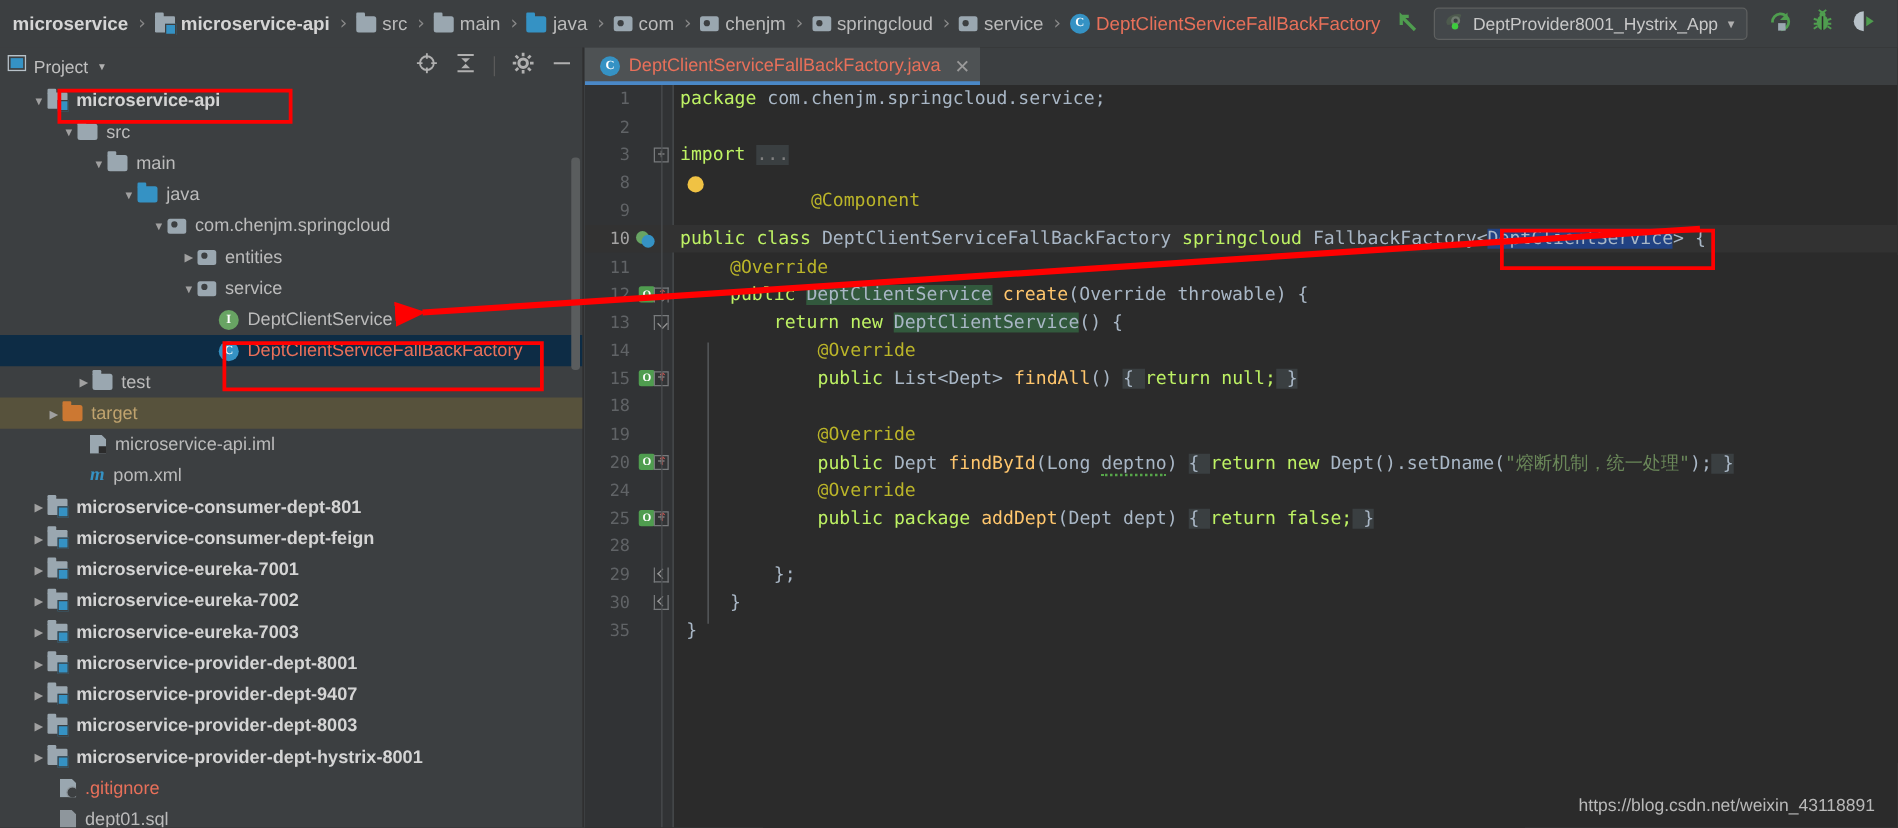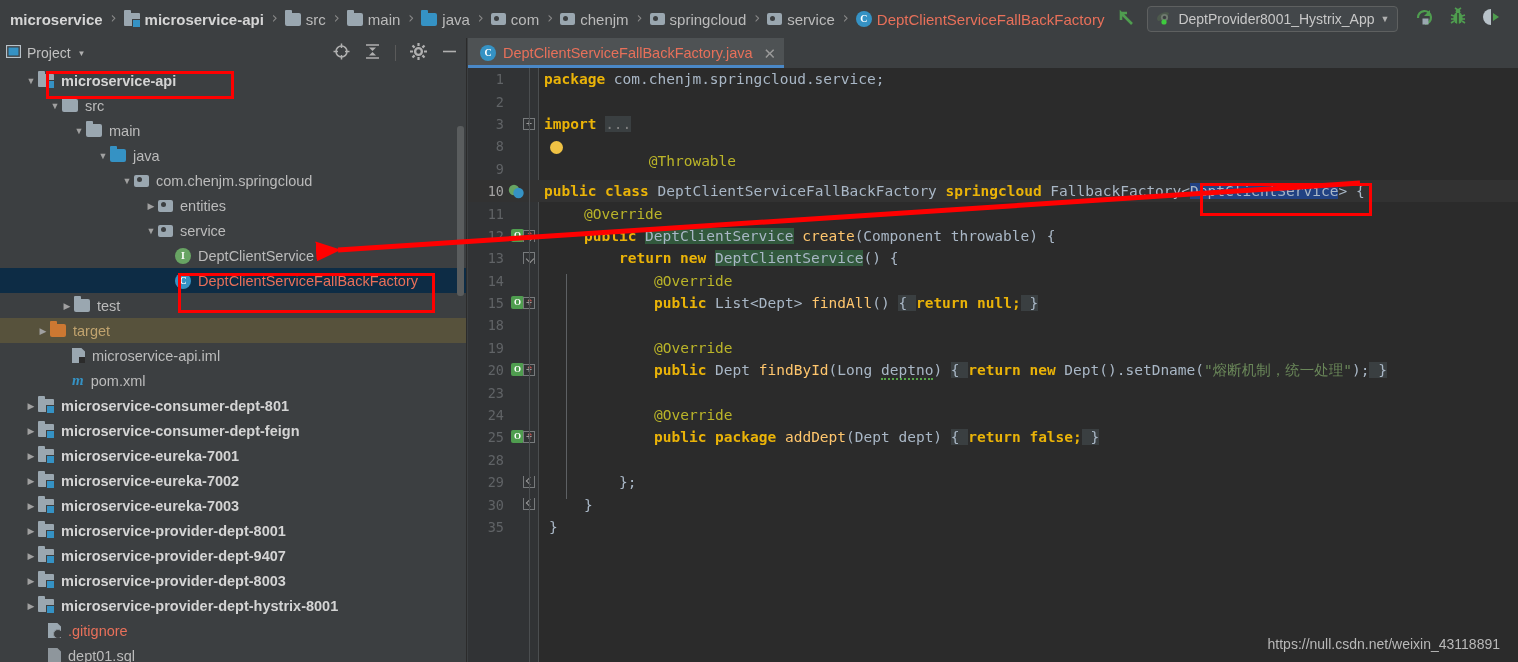--- a/index.html
+++ b/index.html
@@ -176,21 +176,21 @@
   .lnum {
     width: 38px; text-align: right; color: #606366; font-size: 13.5px;
     flex: none; padding-right: 2px;
     font-family: "DejaVu Sans Mono", monospace;
   }
   .cline.caret .lnum { color: #a4a3a3; }
   .gmark { width: 33px; flex: none; position: relative; height: 22.4px; }
   .ctext { padding-left: 5px; color: #a9b7c6; white-space: pre; }
 
   
-  .kw { color: #eab308; font-weight: bold; }
+  .kw { color: #bef264; }
   .str { color: #6a8759; }
   .ann { color: #bbb529; }
   .typ { color: #a9b7c6; }
   .fn  { color: #ffc66d; }
   .gry { color: #808080; }
   .hl-green { background: #32593d; }
   .hl-sel { background: #214283; }
   .hl-fold { background: #3a3f41; }
   .squig { border-bottom: 2px dotted #57a64a; }
   .g-ovr {
@@ -554,21 +554,21 @@
         <div class="cline">
           <span class="lnum">8</span>
           <span class="gmark"></span>
           <span class="ctext"></span>
         </div>
 
         <div class="cline">
           <span class="lnum">9</span>
           <span class="gmark"></span>
           <span class="ctext" style="position:relative">
-            <span class="ann">@Throwable</span>
+            <span class="ann">@Component</span>
             <span style="position:absolute;left:11px;top:4px;width:13px;height:13px;border-radius:50%;background:#f0c244"></span>
           </span>
         </div>
 
         <div class="cline caret">
           <span class="lnum">10</span>
           <span class="gmark">
             <span style="position:absolute;left:2px;top:3px;width:16px;height:16px">
               <svg width="16" height="16" viewBox="0 0 16 16">
                 <circle cx="6" cy="7" r="5.2" fill="#68a463"></circle>
@@ -585,21 +585,21 @@
           <span class="ctext" style="padding-left:45px"><span class="ann">@Override</span></span>
         </div>
 
         <div class="cline">
           <span class="lnum">12</span>
           <span class="gmark">
             <span class="g-ovr">O</span>
             <span style="position:absolute;left:20px;top:3px;color:#c75450;font-size:13px;line-height:14px">↑</span>
             <span class="fold-arrow-down"></span>
           </span>
-          <span class="ctext" style="padding-left:45px"><span class="kw">public </span><span class="hl-green typ">DeptClientService</span><span> </span><span class="fn">create</span><span class="typ">(Component throwable) {</span></span>
+          <span class="ctext" style="padding-left:45px"><span class="kw">public </span><span class="hl-green typ">DeptClientService</span><span> </span><span class="fn">create</span><span class="typ">(Override throwable) {</span></span>
         </div>
 
         <div class="cline">
           <span class="lnum">13</span>
           <span class="gmark">
               <span class="fold-arrow-down"></span>
             </span>
           <span class="ctext" style="padding-left:80px"><span class="kw">return new </span><span class="hl-green typ">DeptClientService</span><span class="typ">() {</span></span>
         </div>
 
@@ -634,25 +634,20 @@
         <div class="cline">
           <span class="lnum">20</span>
           <span class="gmark">
             <span class="g-ovr">O</span>
             <span style="position:absolute;left:20px;top:3px;color:#c75450;font-size:13px;line-height:14px">↑</span>
             <span class="fold-box">+</span>
           </span>
           <span class="ctext" style="padding-left:115px"><span class="kw">public </span><span class="typ">Dept </span><span class="fn">findById</span><span class="typ">(Long </span><span class="typ squig">deptno</span><span class="typ">) </span><span class="hl-fold typ">{ </span><span class="kw">return </span><span class="kw">new </span><span class="typ">Dept().</span><span class="typ">setDname</span><span class="typ">(</span><span class="str">"熔断机制，统一处理"</span><span class="typ">);</span><span class="hl-fold typ"> }</span></span>
         </div>
 
-        <div class="cline">
-          <span class="lnum">23</span>
-          <span class="gmark"></span>
-          <span class="ctext"></span>
-        </div>
 
         <div class="cline">
           <span class="lnum">24</span>
           <span class="gmark"></span>
           <span class="ctext" style="padding-left:115px"><span class="ann">@Override</span></span>
         </div>
 
         <div class="cline">
           <span class="lnum">25</span>
           <span class="gmark">
@@ -691,21 +686,21 @@
           <span class="ctext" style="padding-left:10px"><span class="typ">}</span></span>
         </div>
 
 
       </div>
 
       <div style="position:absolute;left:61px;top:0;bottom:0;width:1px;background:#4b4e50"></div>
       <div style="position:absolute;left:98px;top:206px;height:225px;width:1px;background:#5e6164"></div>
     </div>
 
-    <div class="watermark">https://null.csdn.net/weixin_43118891</div>
+    <div class="watermark">https://blog.csdn.net/weixin_43118891</div>
   </div>
 
   <div class="redbox" style="left:46px; top:71px; width:188px; height:28px;"></div>
   <div class="redbox" style="left:178px; top:273px; width:257px; height:40px;"></div>
   <div class="redbox" style="left:1200px; top:183px; width:172px; height:33px;"></div>
 
   <svg class="arrow-svg">
     <defs>
       <marker id="arrowhead" markerWidth="5" markerHeight="4" refX="0.6" refY="2" orient="auto">
         <polygon points="5 0, 5 4, 0 2" fill="#ff0000"></polygon>

